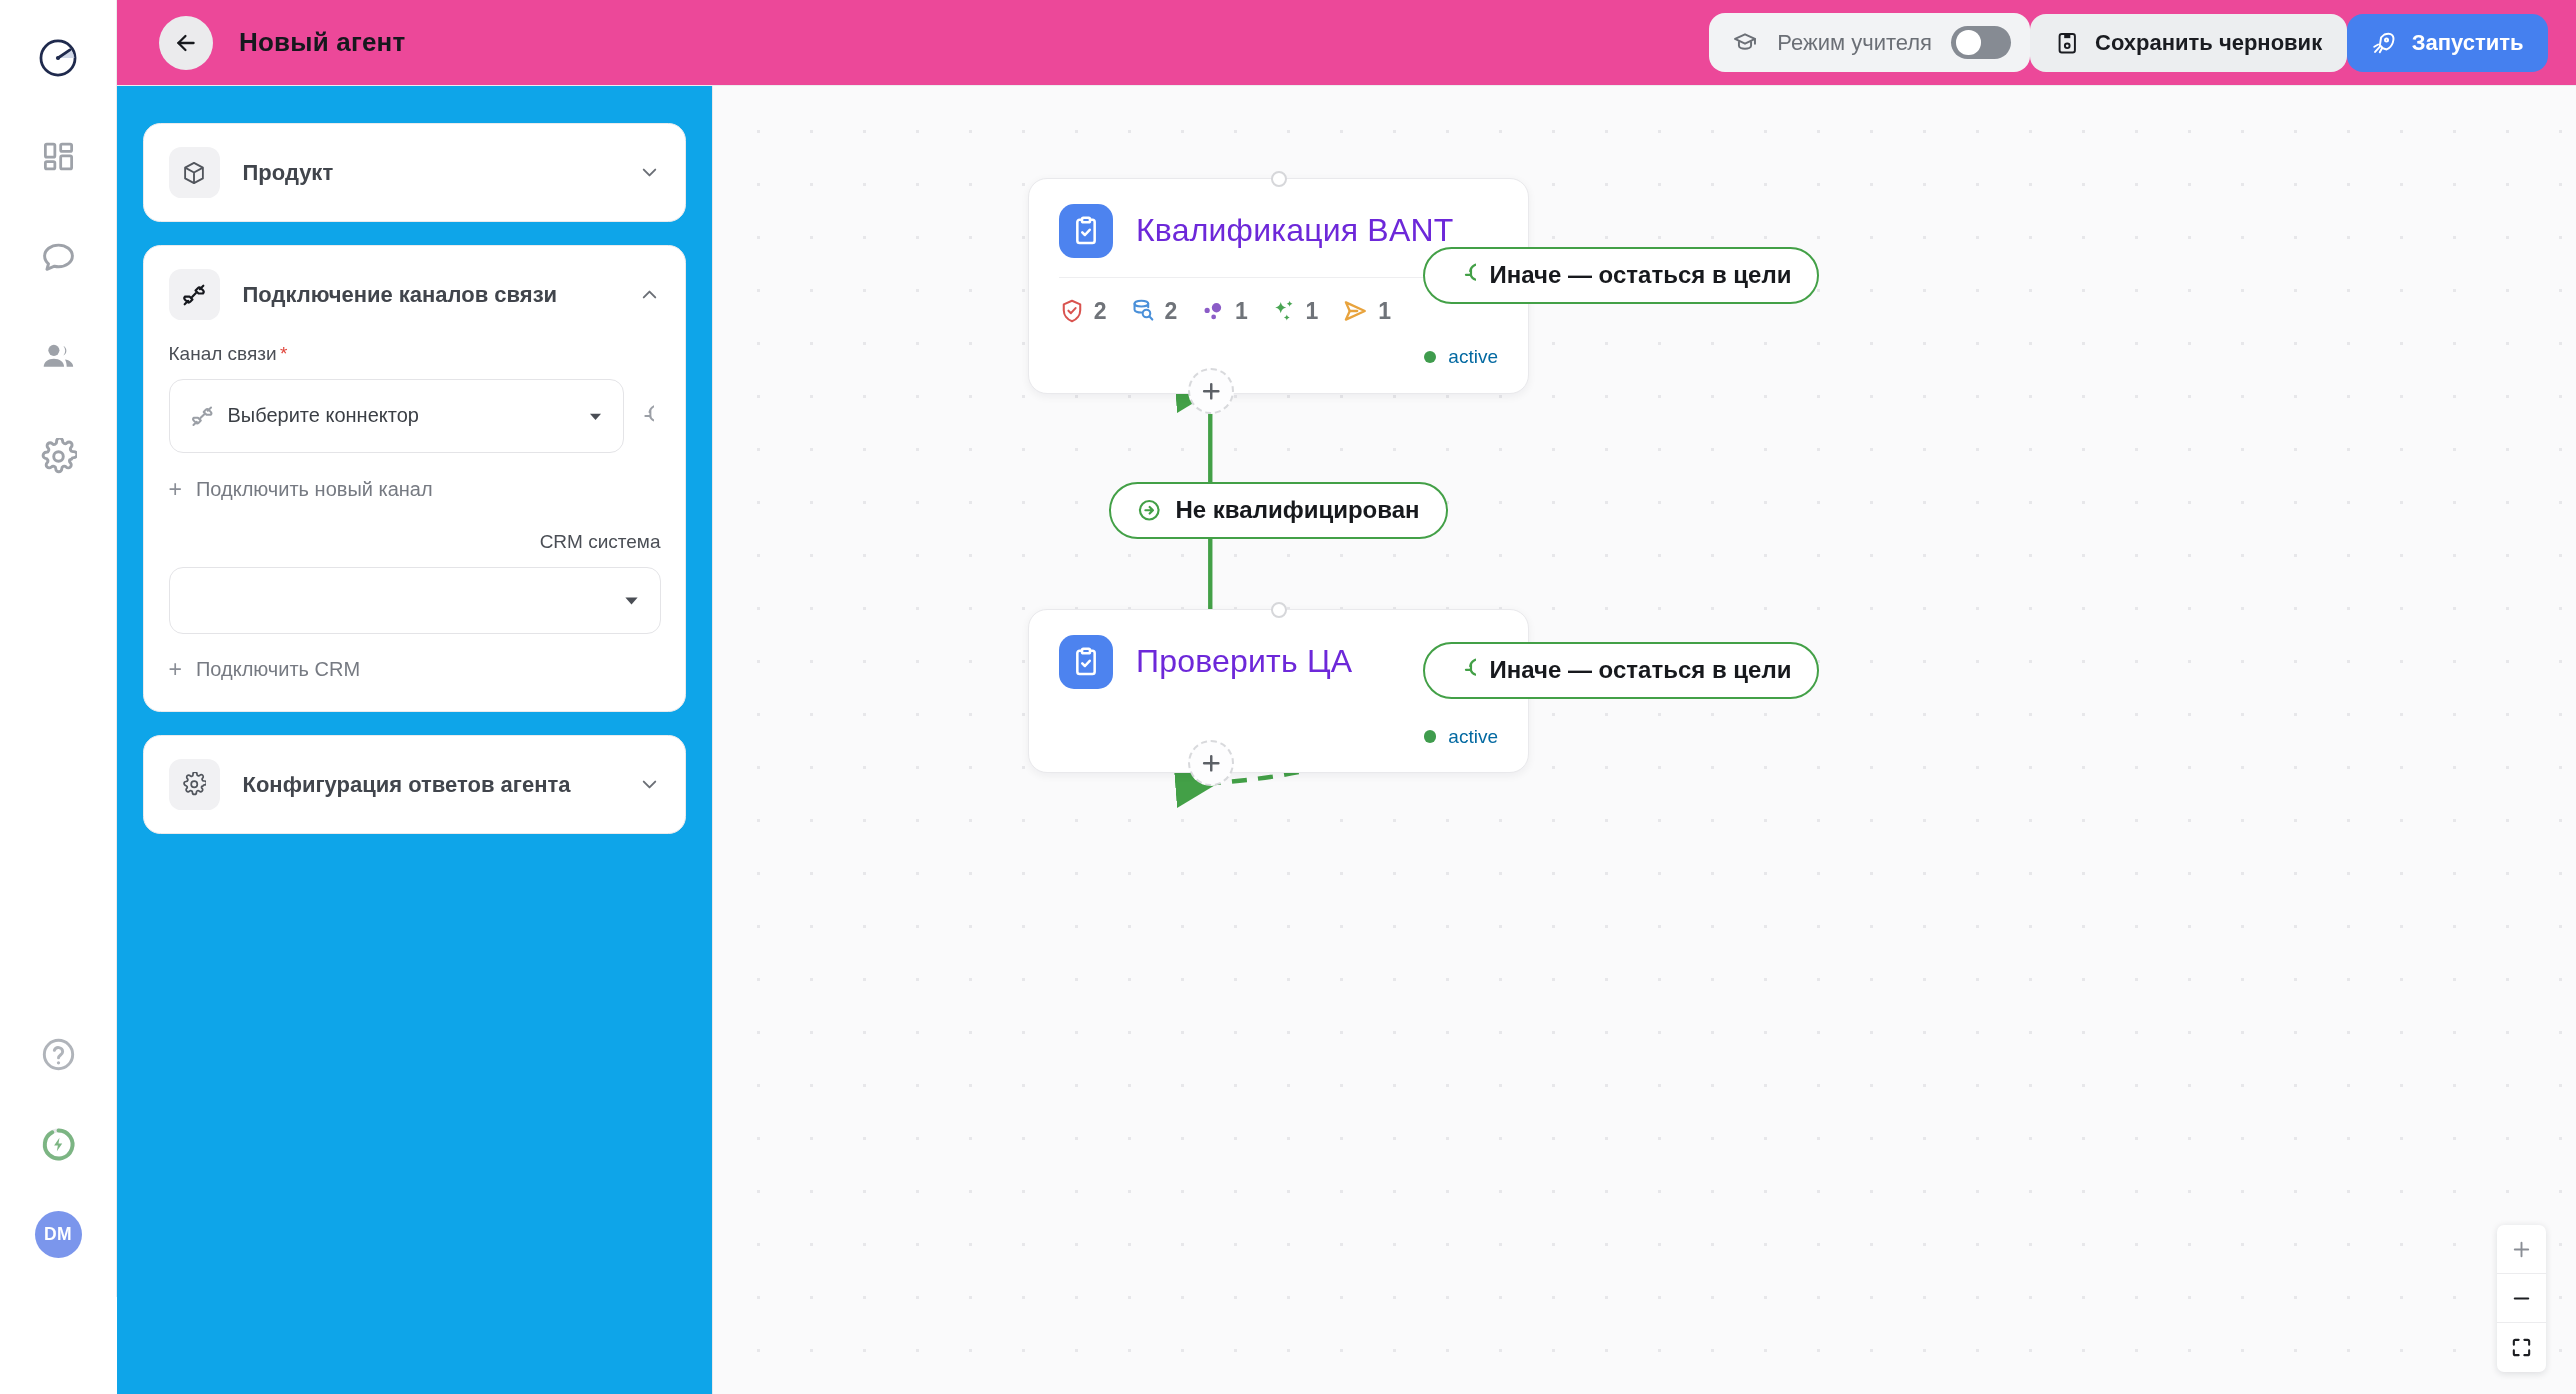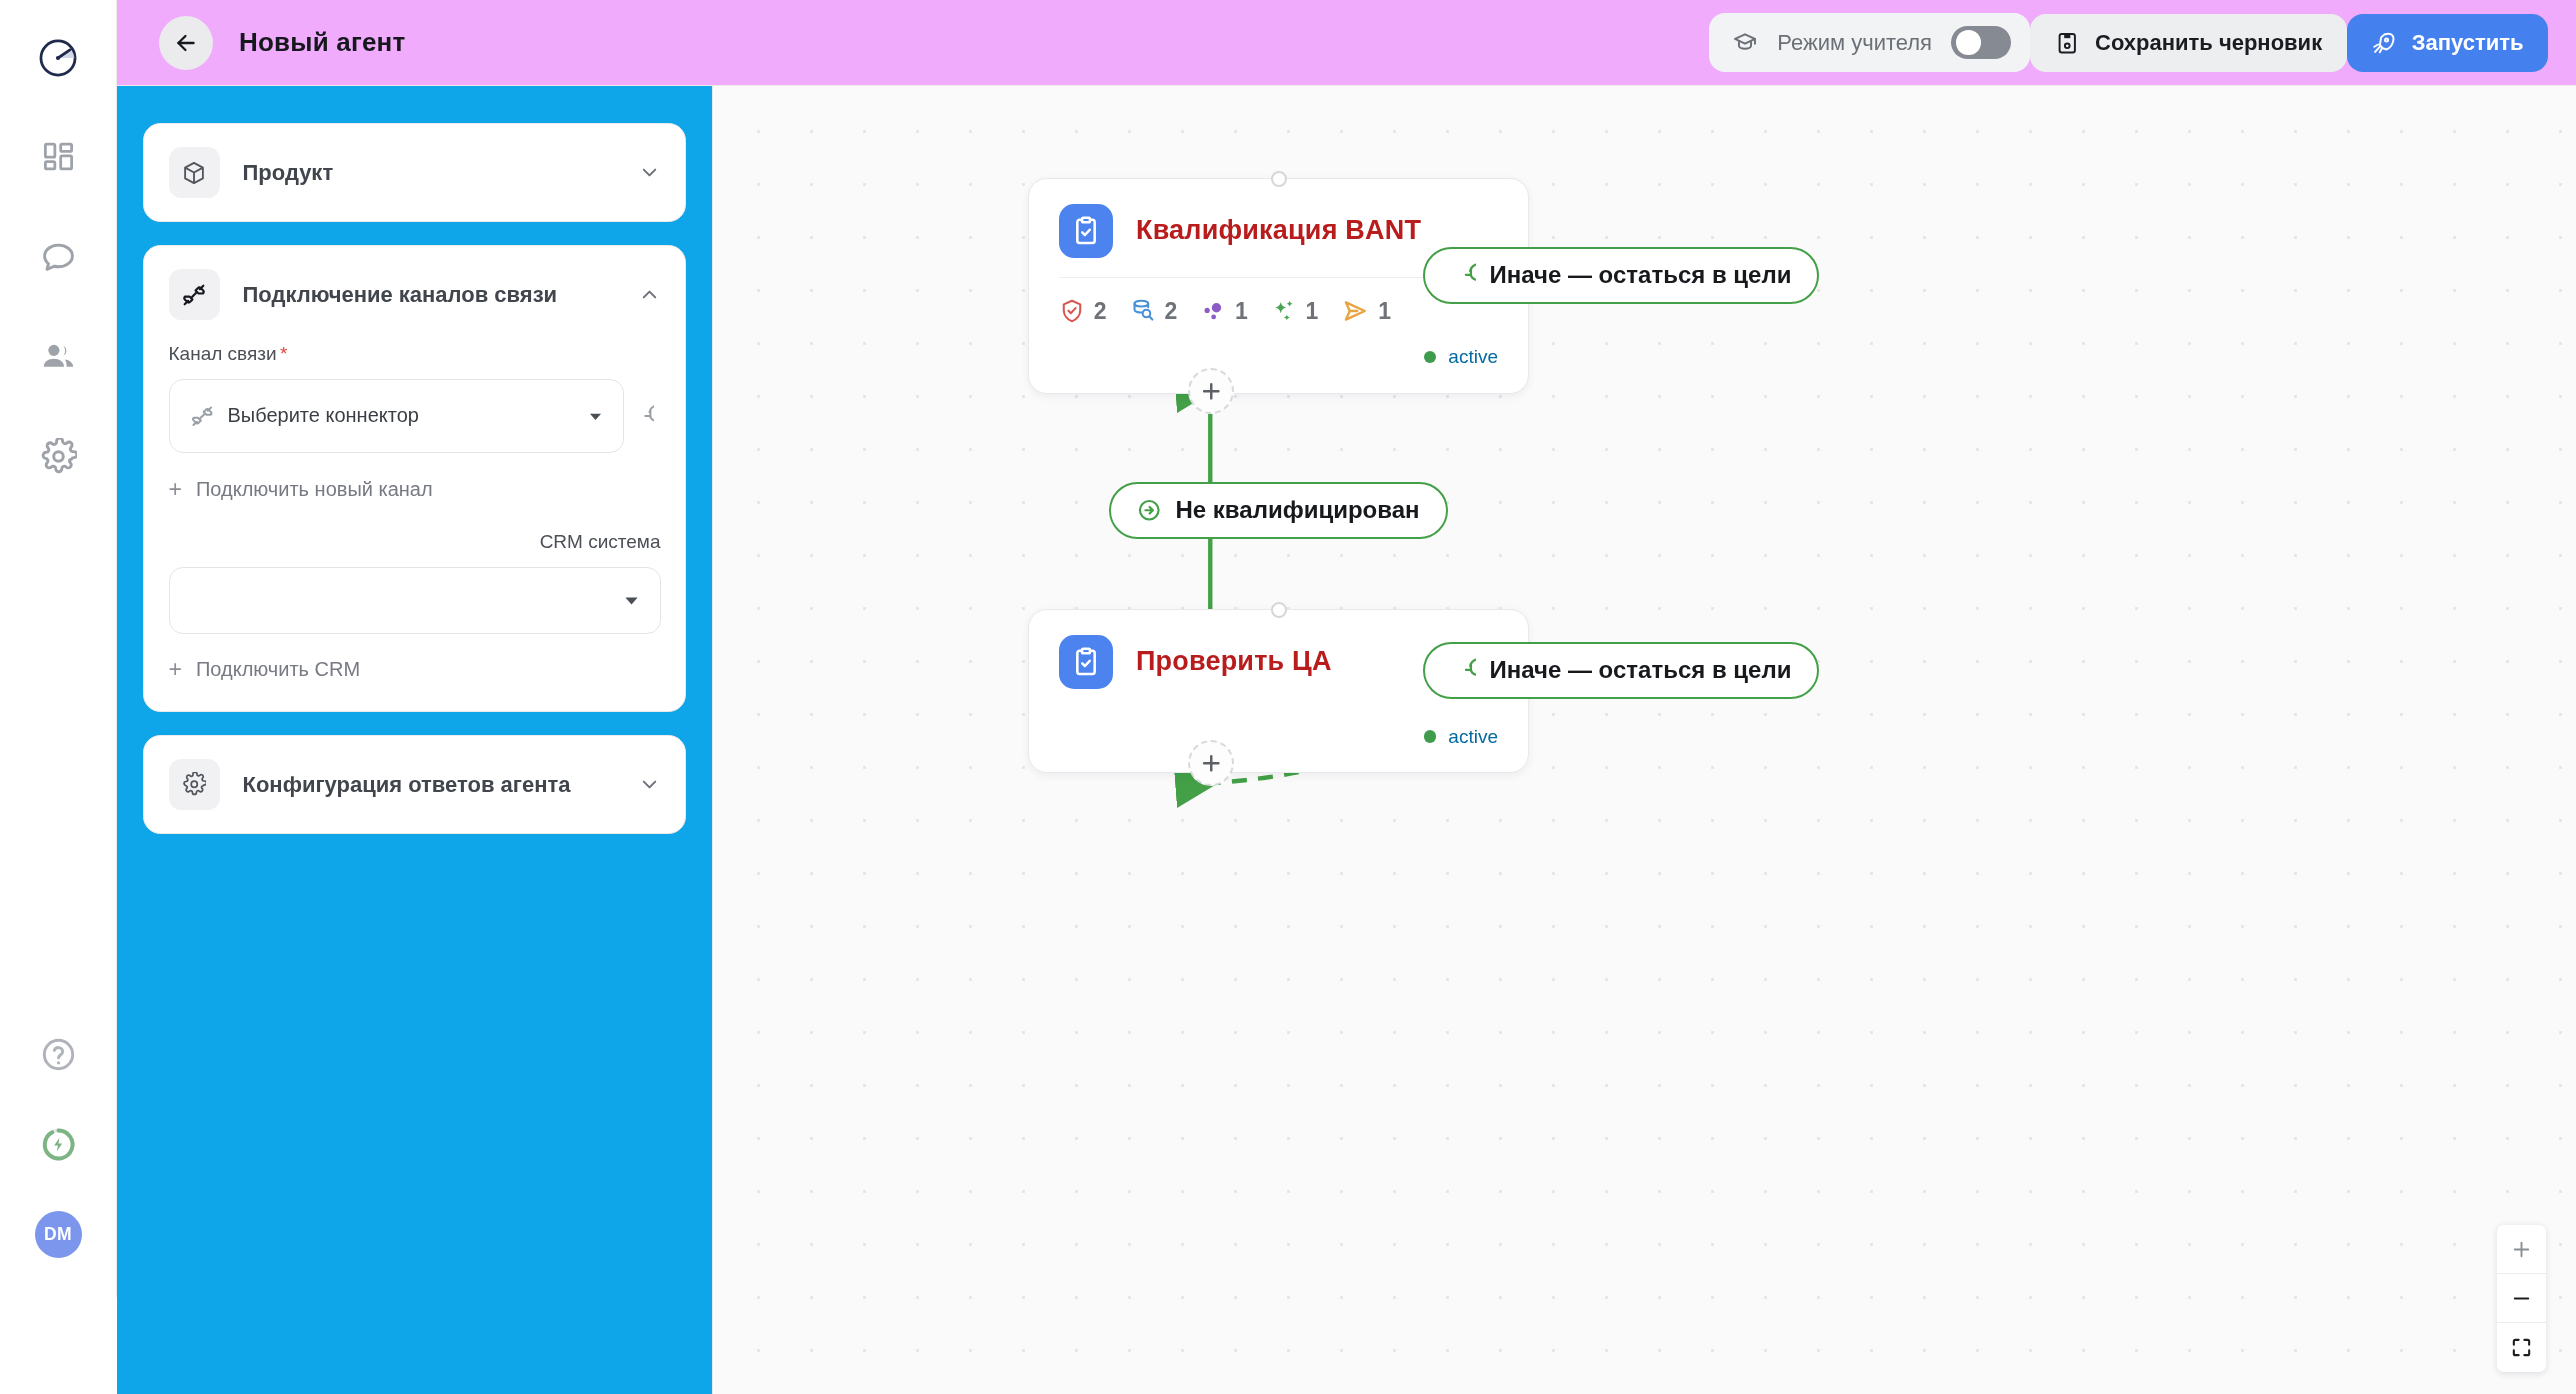--- a/index.html
+++ b/index.html
@@ -31,21 +31,21 @@
     display: flex; align-items: center; justify-content: center;
     letter-spacing: 0.4px;
   }
 
   
   .main { flex: 1; display: flex; flex-direction: column; min-width: 0; }
 
   
   .topbar {
     height: 86px; flex: 0 0 86px;
-    background: #f0abfc;
+    background: #ec4899;
     border-bottom: 1.8px solid #ececee;
     display: flex; align-items: center;
     padding: 0 28px 0 42px;
     position: relative; z-index: 20;
   }
   .back-btn {
     width: 54px; height: 54px; border-radius: 50%;
     background: #ebebed; border: none; cursor: pointer;
     display: flex; align-items: center; justify-content: center;
     flex: 0 0 54px;
@@ -158,21 +158,21 @@
     position: absolute; top: -8px; left: 50%; transform: translateX(-50%);
     width: 16px; height: 16px; border-radius: 50%;
     background: #fff; border: 2.6px solid #d6d7da;
   }
   .node-head { display: flex; align-items: center; }
   .node-ico {
     width: 54px; height: 54px; border-radius: 15px;
     background: #4d83ef; flex: 0 0 54px;
     display: flex; align-items: center; justify-content: center;
   }
-  .node-title { font-size: 27px; font-weight: bold; color: #b91c1c; margin-left: 23px; letter-spacing: 0.2px; }
+  .node-title { font-size: 32px; font-weight: normal; color: #6d28d9; margin-left: 23px; letter-spacing: 0.2px; }
   .node-divider { height: 1.8px; background: #eeeef0; margin: 19px 0 0 0; }
   .badges { display: flex; align-items: center; gap: 23px; margin-top: 19px; }
   .badge { display: flex; align-items: center; gap: 8.8px; }
   .badge .bnum { font-size: 23px; color: #6f7379; font-weight: bold; }
   .node-status {
     display: flex; align-items: center; justify-content: flex-end;
     gap: 12.3px; margin-top: 21px;
   }
   .status-dot { width: 12.3px; height: 12.3px; border-radius: 50%; background: #3f9c4d; }
   .status-text { font-size: 19px; color: #0369a1; text-align: right; }

